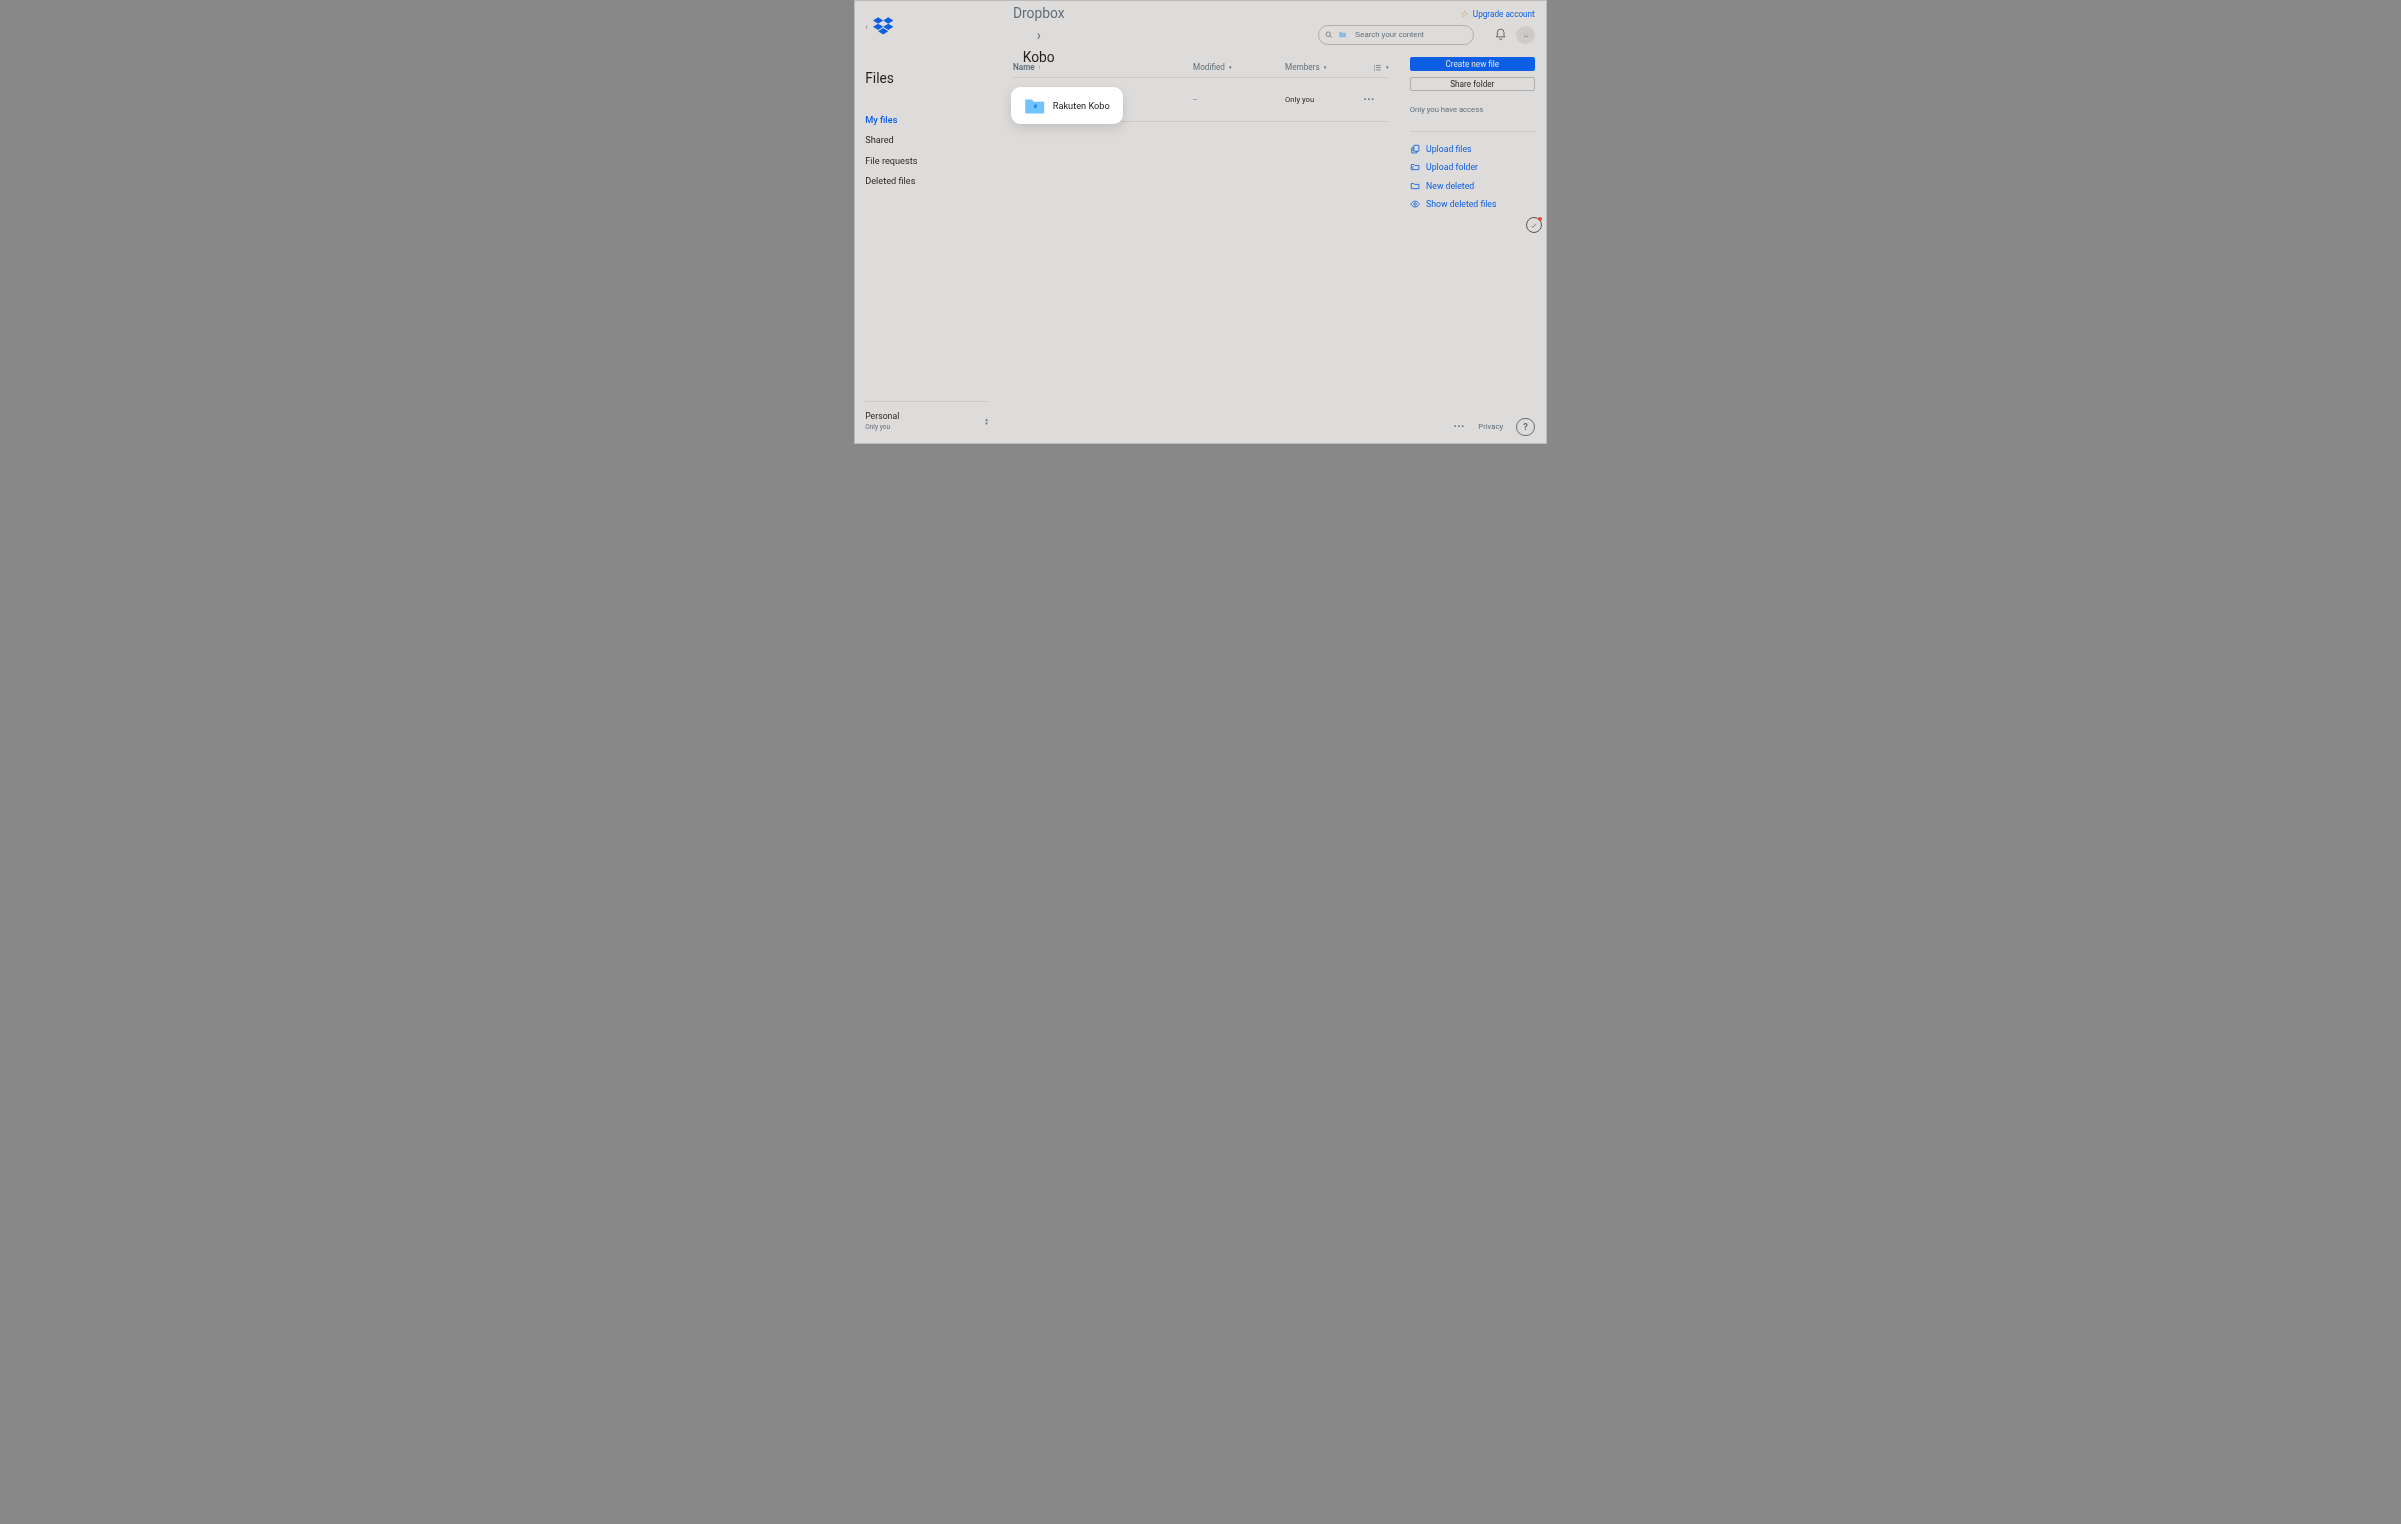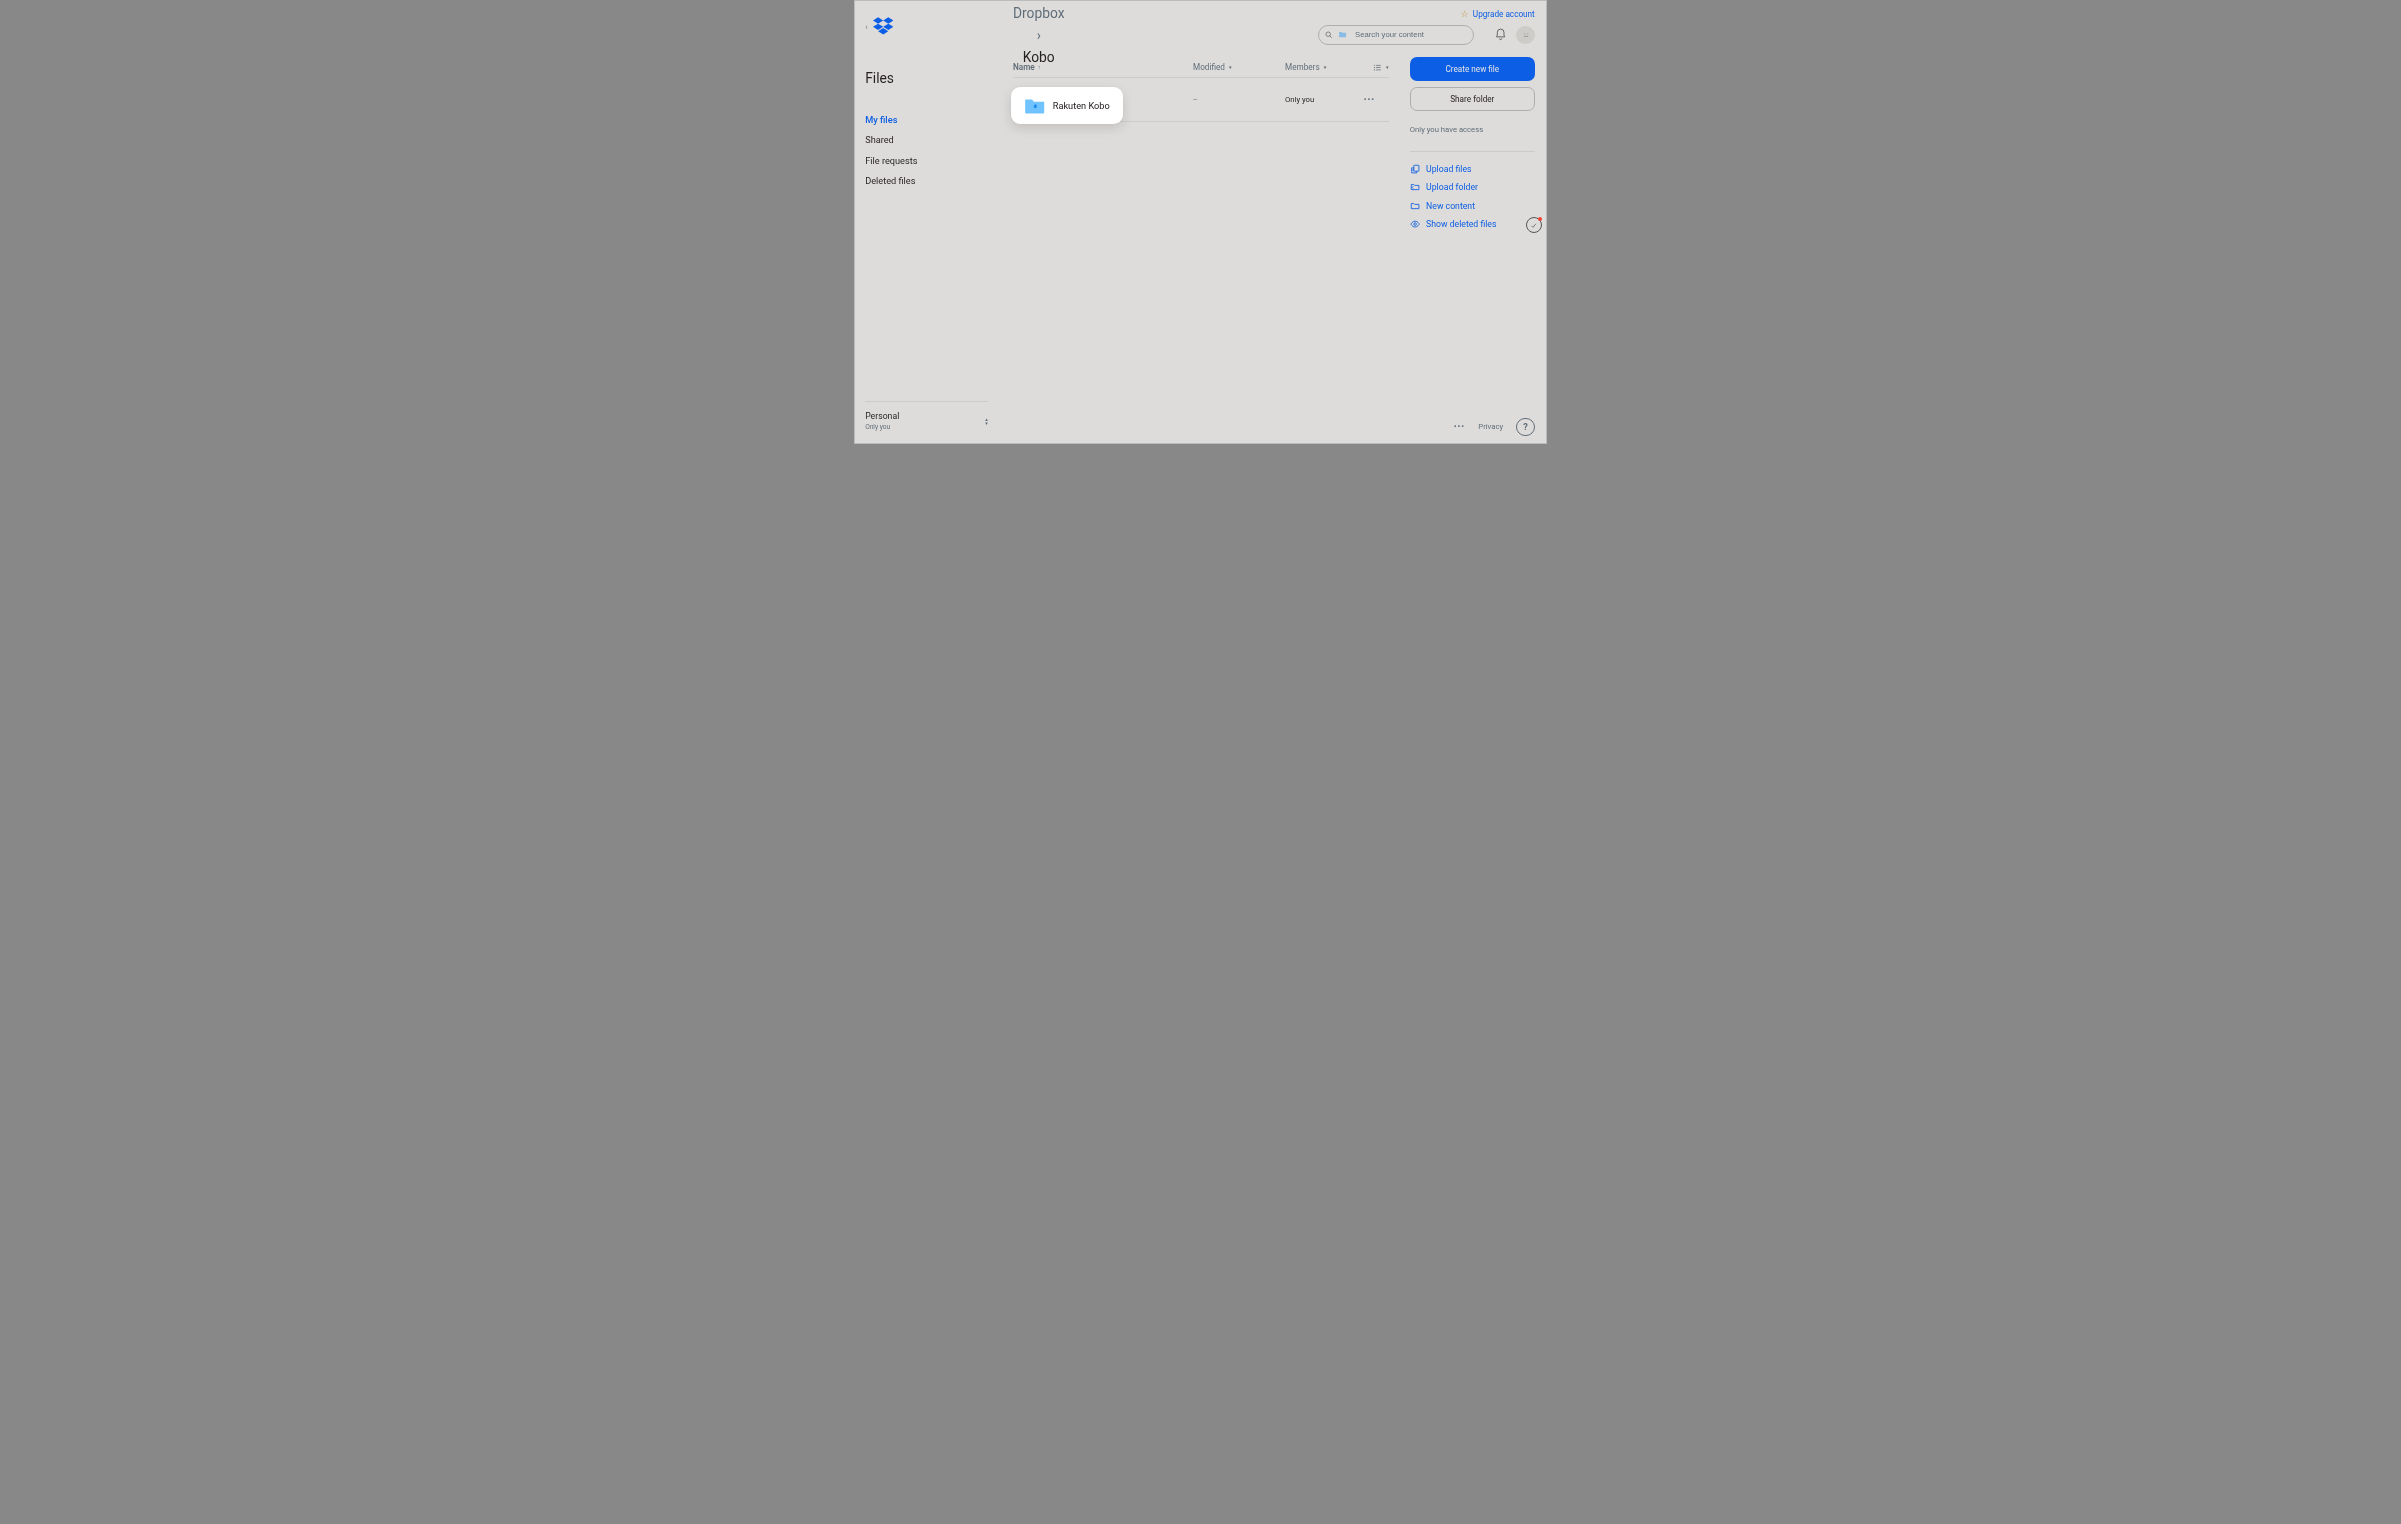--- a/index.html
+++ b/index.html
@@ -150,21 +150,21 @@
     z-index:40;
     box-shadow: 0 0 0 0.5px rgba(0,0,0,0.02), 0 4.1px 12.2px rgba(0,0,0,0.12);
     display:flex; align-items:center; gap:7.1px;
     padding-left:13.3px;
   }
   .highlight span { font-size:9.2px; color:var(--text);}
 
   
   .right-panel { width:125px; display:flex; flex-direction:column; gap:6.1px;}
   .btn {
-    height:24px; border-radius:7px; display:flex; align-items:center; justify-content:center;
+    height:14px; border-radius:2px; display:flex; align-items:center; justify-content:center;
     font-size:8.2px; cursor:pointer;
   }
   .btn-primary { background: var(--blue); color:#fff; }
   .btn-outline { background:transparent; border:0.5px solid #bfbfbf; color:var(--text);}
   .access-note { margin-top:8.2px; color:var(--grey-text); font-size:7.7px;}
   .divider { border-top:0.5px solid var(--border); margin:10.2px 0 3.1px;}
   .action-links { display:flex; flex-direction:column; gap:8.2px; margin-top:3.1px;}
   .alink { display:flex; align-items:center; gap:6.1px; color:var(--blue); font-size:8.7px;}
   .alink svg { width:10.2px; height:10.2px; flex:0 0 10.2px;}
 
@@ -340,21 +340,21 @@
           <svg viewBox="0 0 24 24" fill="none" stroke="currentColor" stroke-width="2">
             <path d="M3 6h6l2 2h10v10H3z"></path>
               <path d="M6 14l3-3M6 14l3 3" transform="translate(-1,-1)"></path>
           </svg>
           <span>Upload folder</span>
         </div>
         <div class="alink">
           <svg viewBox="0 0 24 24" fill="none" stroke="currentColor" stroke-width="2">
             <path d="M3 6h6l2 2h10v10H3z"></path>
           </svg>
-          <span>New content</span>
+          <span>New deleted</span>
         </div>
         <div class="alink">
           <svg viewBox="0 0 24 24" fill="none" stroke="currentColor" stroke-width="2">
             <path d="M2 12s4-7 10-7 10 7 10 7-4 7-10 7S2 12 2 12z"></path>
               <circle cx="12" cy="12" r="3"></circle>
           </svg>
           <span>Show deleted files</span>
         </div>
       </div>
     </div>

